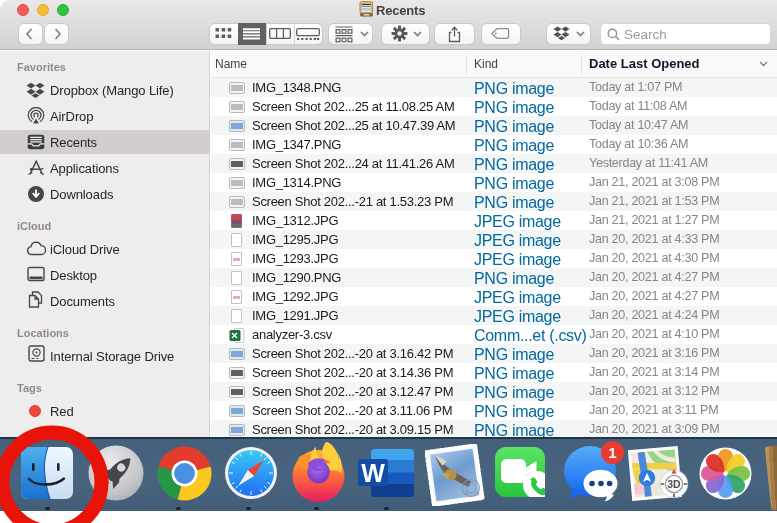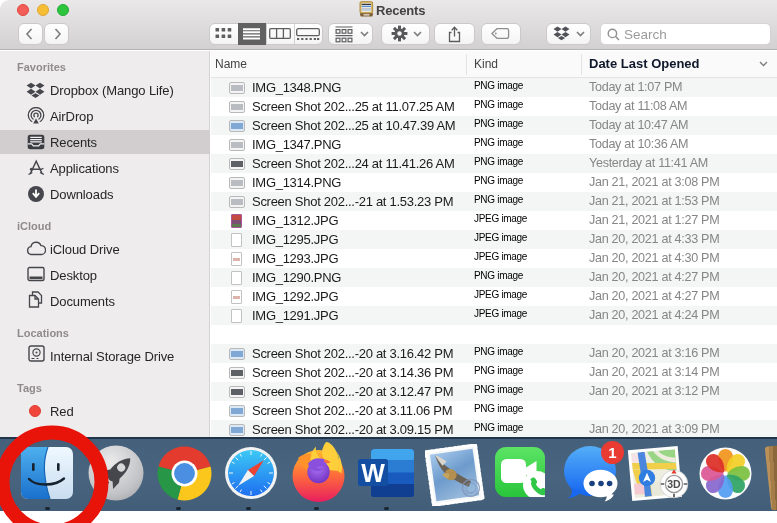--- a/index.html
+++ b/index.html
@@ -30,21 +30,21 @@
   #selrow { left:0px; top:130px; width:210px; height:24px; background:#d2cecf; }
 
   
   #content { left:211px; top:51px; width:566px; height:469px; background:#fff; }
   #lhead { left:0; top:0; width:566px; height:27px; background:#fafafa; border-bottom:1px solid #e3e3e3; }
   .hlabel { font-size:12px; color:#434343; top:6px; }
   .hsep { top:3px; width:1px; height:21px; background:#e3e3e3; }
   .row { left:0; width:566px; height:19px; }
   .odd { background:#f4f5f5; }
   .fname { left:41px; top:2px; font-size:13px; color:#1b1b1b; letter-spacing:-0.28px; white-space:nowrap;}
-  .fkind { left:263px; top:2px; font-size:10px; color:#000000; letter-spacing:-0.3px; white-space:nowrap;}
+  .fkind { left:263px; top:2px; font-size:16px; color:#0369a1; letter-spacing:-0.3px; white-space:nowrap;}
   .fdate { left:378px; top:2px; font-size:12.6px; color:#868687; letter-spacing:-0.3px; white-space:nowrap;}
   .ficon { left:18px; top:3px; width:16px; height:13px; }
   .mini { border:1px solid #b9b9b9; border-radius:2px; background:#f4f4f4; width:16px; height:12px; margin-top:1px;}
   .mini i { display:block; margin:2px 1px 0 1px; height:6px; }
   .pg { width:11px; height:14px; margin-left:2px; border:1px solid #c2c2c2; border-radius:1px; background:#fff; }
 
   
   #dockline { left:0; top:437px; width:777px; height:2px; background:#20354a; }
   #dock { left:0; top:439px; width:777px; height:72px;
     background:linear-gradient(#44607a,#48647e 55%,#415d77); }
@@ -302,21 +302,21 @@
           <div class="abs fname">IMG_1348.PNG</div>
           <div class="abs fkind">PNG image</div>
           <div class="abs fdate">Today at 1:07 PM</div>
         </div>
         <div class="abs row " style="top:19px;">
           <div class="abs ficon">
             <div class="mini">
               <i style="background:#b9bcc0;"></i>
             </div>
           </div>
-          <div class="abs fname">Screen Shot 202...25 at 11.07.25 AM</div>
+          <div class="abs fname">Screen Shot 202...25 at 11.08.25 AM</div>
           <div class="abs fkind">PNG image</div>
           <div class="abs fdate">Today at 11:08 AM</div>
         </div>
         <div class="abs row odd" style="top:38px;">
           <div class="abs ficon">
             <div class="mini" style="background:#dce9f5;">
               <i style="background:#7fa9d4;"></i>
             </div>
           </div>
           <div class="abs fname">Screen Shot 202...25 at 10.47.39 AM</div>
@@ -412,20 +412,30 @@
           <div class="abs fdate">Jan 20, 2021 at 4:27 PM</div>
         </div>
         <div class="abs row odd" style="top:228px;">
           <div class="abs ficon">
             <div class="pg"></div>
           </div>
           <div class="abs fname">IMG_1291.JPG</div>
           <div class="abs fkind">JPEG image</div>
           <div class="abs fdate">Jan 20, 2021 at 4:24 PM</div>
         </div>
+        <div class="abs row " style="top:247px;">
+          <div class="abs ficon"><svg width="16" height="15" viewBox="0 0 16 15">
+              <rect x="5" y="0.5" width="10" height="14" rx="1" fill="#fff" stroke="#bbb" stroke-width="0.8"></rect>
+              <rect x="0.5" y="2" width="11" height="11" rx="1.5" fill="#1e7145"></rect>
+              <path d="M3 5 l5 5 M8 5 l-5 5" stroke="#fff" stroke-width="1.4"></path>
+            </svg></div>
+          <div class="abs fname">analyzer-3.csv</div>
+          <div class="abs fkind">Comm...et (.csv)</div>
+          <div class="abs fdate">Jan 20, 2021 at 4:10 PM</div>
+        </div>
         <div class="abs row odd" style="top:266px;">
           <div class="abs ficon">
             <div class="mini" style="background:#dce9f5;">
               <i style="background:#7fa9d4;"></i>
             </div>
           </div>
           <div class="abs fname">Screen Shot 202...-20 at 3.16.42 PM</div>
           <div class="abs fkind">PNG image</div>
           <div class="abs fdate">Jan 20, 2021 at 3:16 PM</div>
         </div>
@@ -450,20 +460,21 @@
           <div class="abs fdate">Jan 20, 2021 at 3:12 PM</div>
         </div>
         <div class="abs row " style="top:323px;">
           <div class="abs ficon">
             <div class="mini" style="background:#dce9f5;">
               <i style="background:#7fa9d4;"></i>
             </div>
           </div>
           <div class="abs fname">Screen Shot 202...-20 at 3.11.06 PM</div>
           <div class="abs fkind">PNG image</div>
+          <div class="abs fdate">Jan 20, 2021 at 3:11 PM</div>
         </div>
         <div class="abs row odd" style="top:342px;text-decoration:underline;">
           <div class="abs ficon">
             <div class="mini" style="background:#dce9f5;">
               <i style="background:#7fa9d4;"></i>
             </div>
           </div>
           <div class="abs fname">Screen Shot 202...-20 at 3.09.15 PM</div>
           <div class="abs fkind">PNG image</div>
           <div class="abs fdate">Jan 20, 2021 at 3:09 PM</div>

